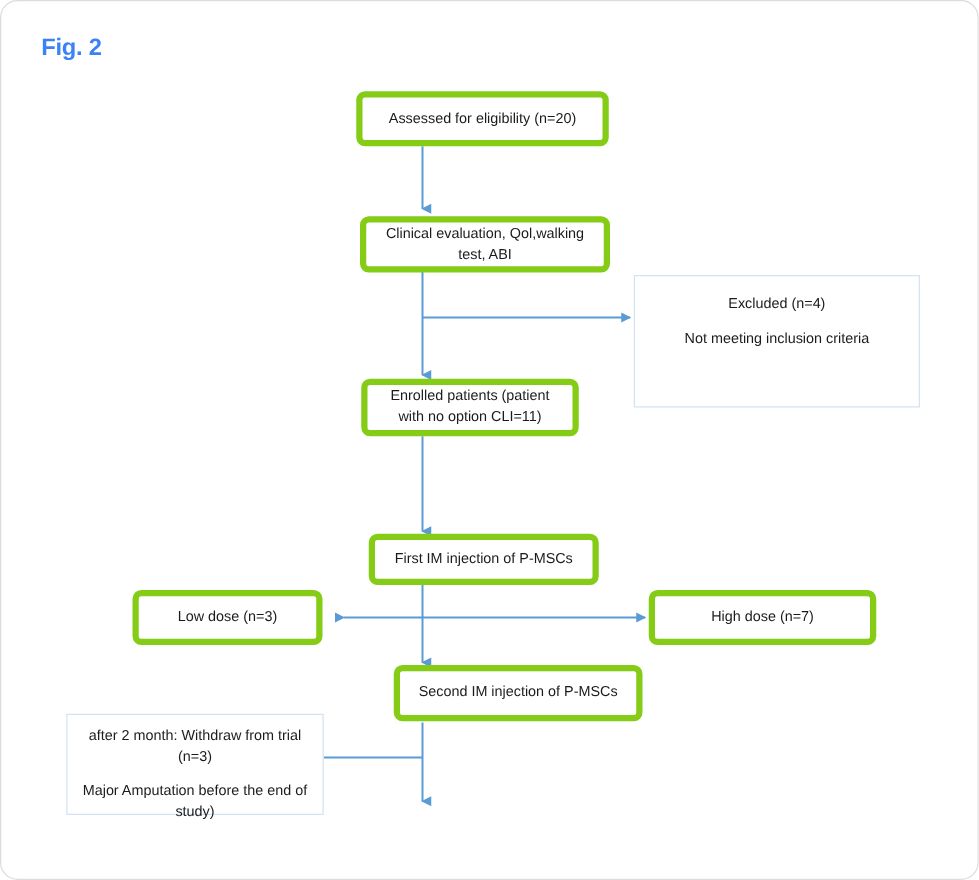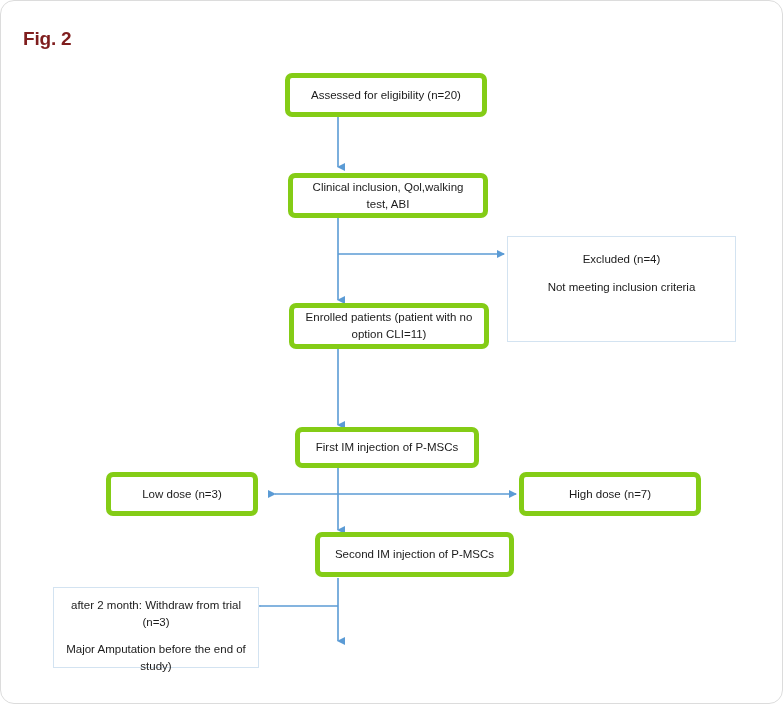--- a/index.html
+++ b/index.html
@@ -15,25 +15,25 @@
     width: 783px;
     height: 704px;
     background: #ffffff;
     box-sizing: border-box;
     border: 1px solid #dcdcdc;
     border-radius: 14px;
     overflow: hidden;
   }
   #fig-label {
     position: absolute;
-    left: 22px;
+    left: 32px;
     top: 27px;
     font-size: 19px;
     font-weight: bold;
-    color: #7f1d1d;
+    color: #3b82f6;
     letter-spacing: -0.2px;
   }
   .node {
     position: absolute;
     box-sizing: border-box;
     background: #ffffff;
     display: flex;
     align-items: center;
     justify-content: center;
     text-align: center;
@@ -44,21 +44,20 @@
   }
   .node.rounded {
     border: 5px solid #84cc16;
     border-radius: 7px;
   }
   .node.sharp {
     border: 1px solid #d3e3f1;
     border-radius: 0;
     align-items: flex-start;
     padding-top: 14px;
-    margin-top: 16px;
   }
   .node .lines {
     width: 100%;
   }
   .node .line-gap {
     height: 11px;
   }
   svg#connectors {
     position: absolute;
     left: 0;
@@ -108,32 +107,32 @@
 
       <line x1="337" y1="605" x2="259" y2="605" marker-end="url(#arrowLeft)"></line>
     </g>
   </svg>
 
   <div class="node rounded" style="left:284px; top:72px; width:202px; height:44px;">
     <span class="lines">Assessed for eligibility (n=20)</span>
   </div>
 
   <div class="node rounded" style="left:287px; top:172px; width:200px; height:45px;">
-    <span class="lines">Clinical inclusion, Qol,walking test, ABI</span>
+    <span class="lines">Clinical evaluation, Qol,walking test, ABI</span>
   </div>
 
   <div class="node sharp" style="left:506px; top:219px; width:229px; height:106px;">
     <div class="lines">
       <div>Excluded (n=4)</div>
       <div class="line-gap"></div>
       <div>Not meeting inclusion criteria</div>
     </div>
   </div>
 
-  <div class="node rounded" style="left:288px; top:302px; width:200px; height:46px;">
+  <div class="node rounded" style="left:288px; top:302px; width:174px; height:46px;">
     <span class="lines">Enrolled patients (patient with no option CLI=11)</span>
   </div>
 
   <div class="node rounded" style="left:294px; top:426px; width:184px; height:41px;">
     <span class="lines">First IM injection of P-MSCs</span>
   </div>
 
   <div class="node rounded" style="left:105px; top:471px; width:152px; height:44px;">
     <span class="lines">Low dose (n=3)</span>
   </div>

